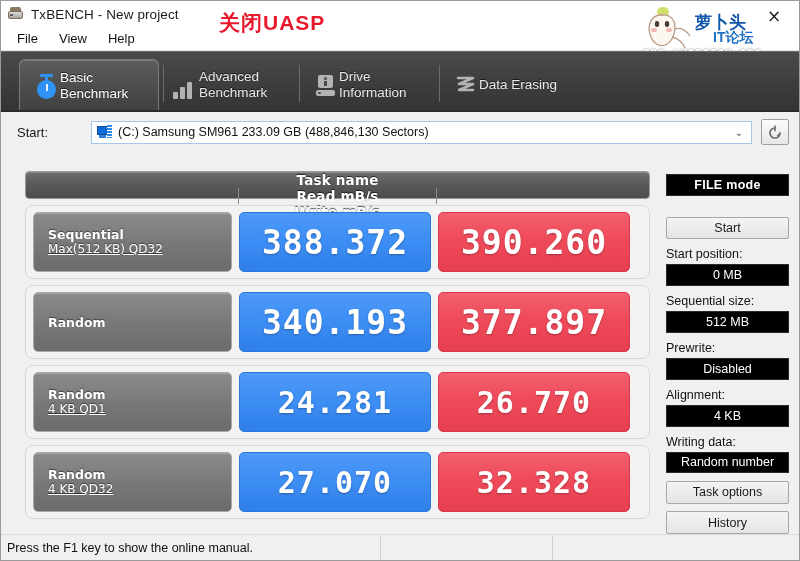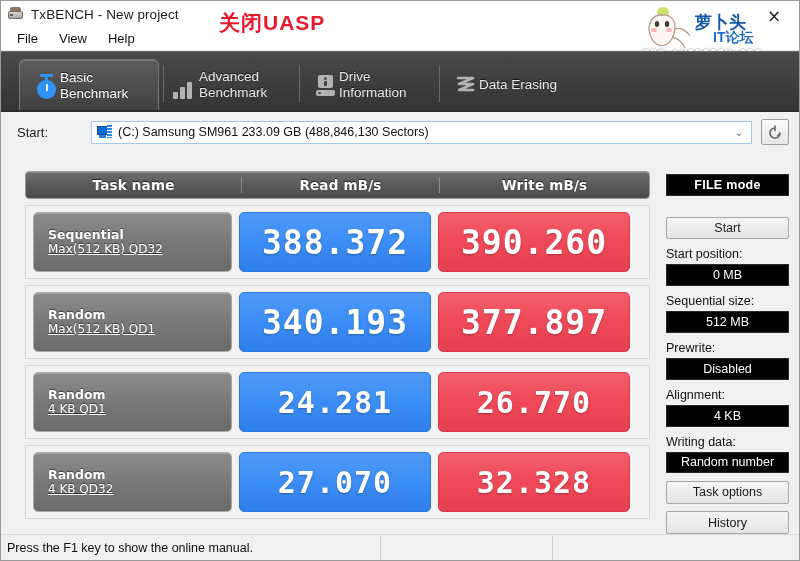--- a/index.html
+++ b/index.html
@@ -298,39 +298,40 @@
 
   .res-header {
     height: 28px;
     background: linear-gradient(#6e6e6e, #595959 50%, #4c4c4c);
     border: 1px solid #9a9a9a;
     border-radius: 4px;
     display: flex;
     align-items: center;
     box-shadow: inset 0 1px 0 rgba(255,255,255,.2);
     margin-bottom: 6px;
+    flex-direction: column;
   }
   .res-header > div {
     font-size: 13.5px;
     font-weight: 700;
     color: #ffffff;
     text-align: center;
     text-shadow: 0 -1px 1px rgba(0,0,0,.65);
     font-family: "DejaVu Sans", sans-serif;
     letter-spacing: .2px;
   }
   .col-task  { width: 215px; }
   .col-read  { width: 199px; border-left: 1px solid #8e8e8e; border-right: 1px solid #8e8e8e; }
   .col-write { flex: 1 1 auto; }
 
   .res-row {
     height: 74px;
     background: #f3f3f3;
     border: 1px solid #d7d7d7;
-    border-radius: 1px;
+    border-radius: 8px;
     display: flex;
     align-items: center;
     padding: 0 7px;
     gap: 7px;
     margin-bottom: 6px;
   }
   .task-cell {
     width: 199px; height: 60px;
     background: linear-gradient(#8b8b8b, #797979 50%, #6b6b6b);
     border: 1px solid #a9a9a9;
@@ -553,21 +554,20 @@
           <span class="task-l1">Sequential</span>
           <span class="task-l2">Max(512 KB) QD32</span>
         </div>
         <div class="val-cell val-read v-big">388.372</div>
         <div class="val-cell val-write v-big">390.260</div>
       </div>
 
       <div class="res-row">
         <div class="task-cell">
           <span class="task-l1">Random</span>
-          <span class="task-l2">Max(512 KB) QD1</span>
         </div>
         <div class="val-cell val-read v-big">340.193</div>
         <div class="val-cell val-write v-big">377.897</div>
       </div>
 
       <div class="res-row">
         <div class="task-cell">
           <span class="task-l1">Random</span>
           <span class="task-l2">4 KB QD1</span>
         </div>

